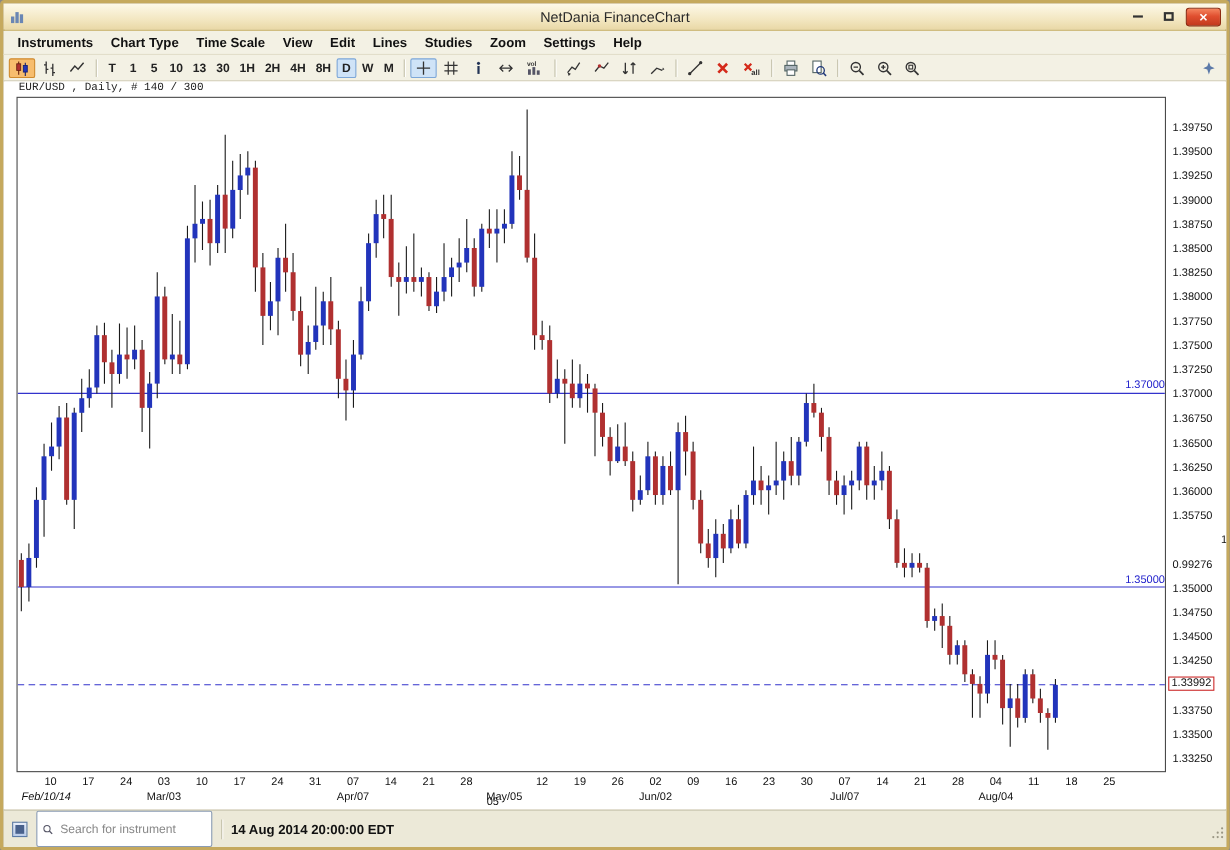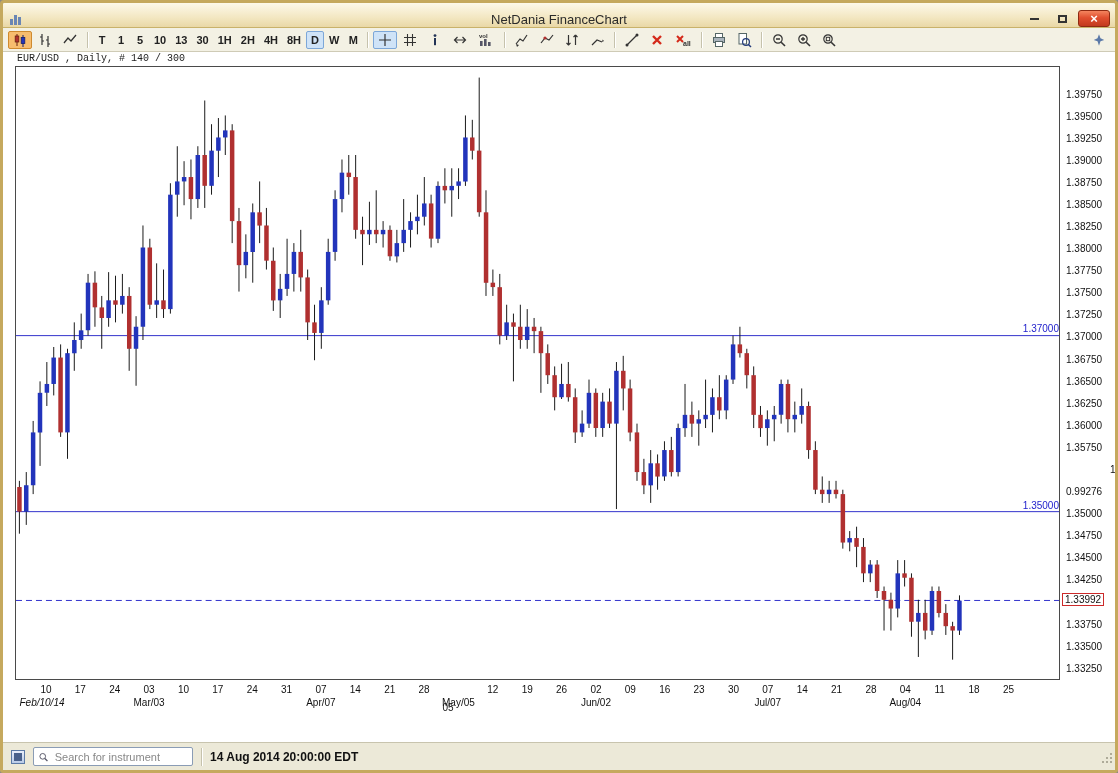--- a/index.html
+++ b/index.html
@@ -9,21 +9,21 @@
     border:3px solid #c5a95e; border-radius:4px 4px 3px 3px;
     background:#ece9d8; display:flex; flex-direction:column; overflow:hidden;
     box-shadow:0 0 0 1px #7d5f1e inset;
     position:relative;
   }
   
   .titlebar {
     height:25px; flex:0 0 25px; position:relative;
     background:linear-gradient(#fdf9ea, #f3e7c2 60%, #e9d8a6);
     border-bottom:1px solid #c9b26a;
-    display:flex; align-items:flex-end; padding:0 5px;
+    display:flex; align-items:center; padding:0 5px;
   }
   .title-text { position:absolute; left:0; right:0; text-align:center; font-size:13px; color:#2a2a2a; }
   .app-icon { width:16px; height:16px; display:flex; align-items:flex-end; gap:1px; padding:2px; }
   .app-icon i { display:block; width:3px; background:#6a86b4; }
   .win-controls { margin-left:auto; display:flex; align-items:center; gap:4px; z-index:2; }
   .btn-min,.btn-max { width:24px; height:16px; display:flex; align-items:center; justify-content:center; }
   .glyph-min { width:9px; height:2px; background:#333; display:block; }
   .glyph-max { width:9px; height:8px; border:2px solid #333; display:block; }
   .btn-close {
     width:32px; height:17px; border-radius:3px; border:1px solid #8e2a12;
@@ -72,21 +72,21 @@
   .statusbar {
     flex:0 0 28px; display:flex; align-items:center; gap:8px; padding:0 8px;
     background:#ece9d8; border-top:1px solid #c8c4ae; position:relative;
   }
   .status-app-icon {
     width:14px; height:14px; border:1px solid #5b7aa6; background:linear-gradient(#e8eefb,#b9cbe8);
     display:flex; align-items:center; justify-content:center;
   }
   .status-app-icon i { display:block; width:8px; height:8px; background:#49618c; }
   .search-box {
-    width:160px; height:19px; background:#fff; border:1px solid #8a9cb5; border-radius:2px;
+    width:160px; height:33px; background:#fff; border:1px solid #8a9cb5; border-radius:2px;
     display:flex; align-items:center; gap:4px; padding:0 4px;
   }
   .search-box input { border:none; outline:none; width:100%; font-size:11px; color:#333; font-family:"Liberation Sans",sans-serif; background:transparent; }
   .search-box input::placeholder { color:#888; }
   .status-sep { width:1px; height:18px; background:#c6c2ac; box-shadow:1px 0 0 #fff; }
   .status-time { font-size:12px; font-weight:bold; color:#111; }
   .resize-grip { position:absolute; right:2px; bottom:2px; }
 </style>
 </head>
 <body>
@@ -106,20 +106,32 @@
         </span>
       <span class="btn-max">
           <span class="glyph-max"></span>
         </span>
       <span class="btn-close">
           <span>×</span>
         </span>
     </span>
   </div>
 
+  <div class="menubar">
+    <span class="menu-item">Instruments</span>
+    <span class="menu-item">Chart Type</span>
+    <span class="menu-item">Time Scale</span>
+    <span class="menu-item">View</span>
+    <span class="menu-item">Edit</span>
+    <span class="menu-item">Lines</span>
+    <span class="menu-item">Studies</span>
+    <span class="menu-item">Zoom</span>
+    <span class="menu-item">Settings</span>
+    <span class="menu-item">Help</span>
+  </div>
 
   <div class="toolbar">
     <span class="tb-btn sel-orange">
       <svg width="16" height="16" viewBox="0 0 16 16">
         <line x1="5" y1="2" x2="5" y2="14" stroke="#6a2210" stroke-width="1"></line>
         <rect x="3.2" y="4" width="3.6" height="6" fill="#b03030" stroke="#6a2210" stroke-width="0.8"></rect>
         <line x1="11" y1="3" x2="11" y2="15" stroke="#15206e" stroke-width="1"></line>
         <rect x="9.2" y="5.5" width="3.6" height="6" fill="#2234bb" stroke="#15206e" stroke-width="0.8"></rect>
       </svg>
     </span>

